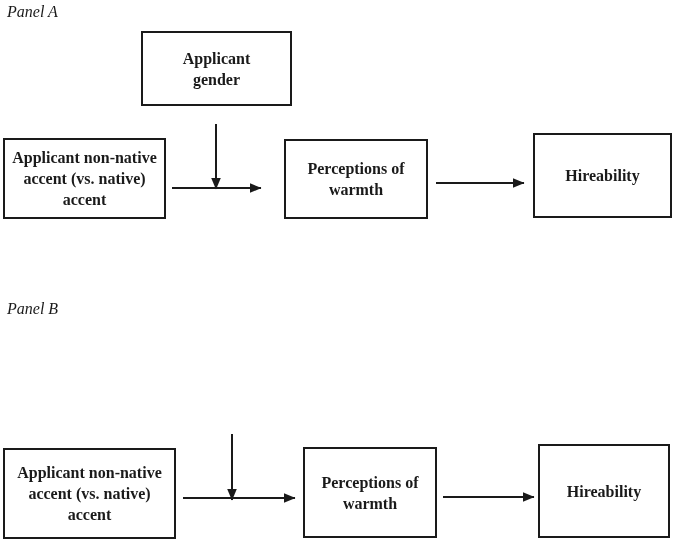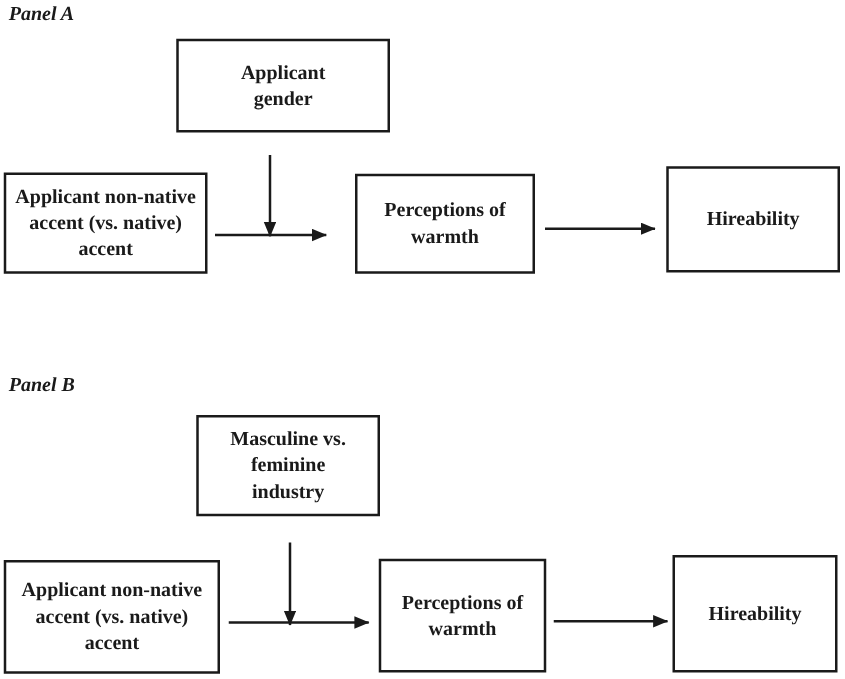--- a/index.html
+++ b/index.html
@@ -17,41 +17,40 @@
     left: 0; top: 0;
     width: 676px; height: 543px;
   }
   .panel-label {
     position: absolute;
     left: 7px;
     font-style: italic;
     font-size: 16px;
     line-height: 18px;
     white-space: pre;
-    font-weight: bold;
   }
   .box {
     position: absolute;
     box-sizing: border-box;
     border: 2px solid #1a1a1a;
     background: #ffffff;
     display: flex;
     align-items: center;
     justify-content: center;
     text-align: center;
   }
   .box span {
     font-weight: bold;
     font-size: 16px;
     line-height: 21px;
     white-space: pre-line;
   }
   
   .label-a      { top: 3px; }
-  .moderator-a  { left: 141px; top: 31px;  width: 171px; height: 75px; }
+  .moderator-a  { left: 141px; top: 31px;  width: 151px; height: 75px; }
   .predictor-a  { left: 3px;   top: 138px; width: 163px; height: 81px; }
   .mediator-a   { left: 284px; top: 139px; width: 144px; height: 80px; }
   .outcome-a    { left: 533px; top: 133px; width: 139px; height: 85px; }
   
   .label-b      { top: 300px; }
   .moderator-b  { left: 157px; top: 332px; width: 147px; height: 81px; }
   .predictor-b  { left: 3px;   top: 448px; width: 173px; height: 91px; }
   .mediator-b   { left: 303px; top: 447px; width: 134px; height: 91px; }
   .outcome-b    { left: 538px; top: 444px; width: 132px; height: 94px; }
 </style>
@@ -90,25 +89,20 @@
   <div class="box mediator-a">
     <span>Perceptions of
 warmth</span>
   </div>
   <div class="box outcome-a">
     <span>Hireability</span>
   </div>
 
   <div class="panel-label label-b">Panel B</div>
 
-  <div class="box moderator-b">
-    <span>Masculine vs.
-feminine
-industry</span>
-  </div>
   <div class="box predictor-b">
     <span>Applicant non-native
 accent (vs. native)
 accent</span>
   </div>
   <div class="box mediator-b">
     <span>Perceptions of
 warmth</span>
   </div>
   <div class="box outcome-b">

